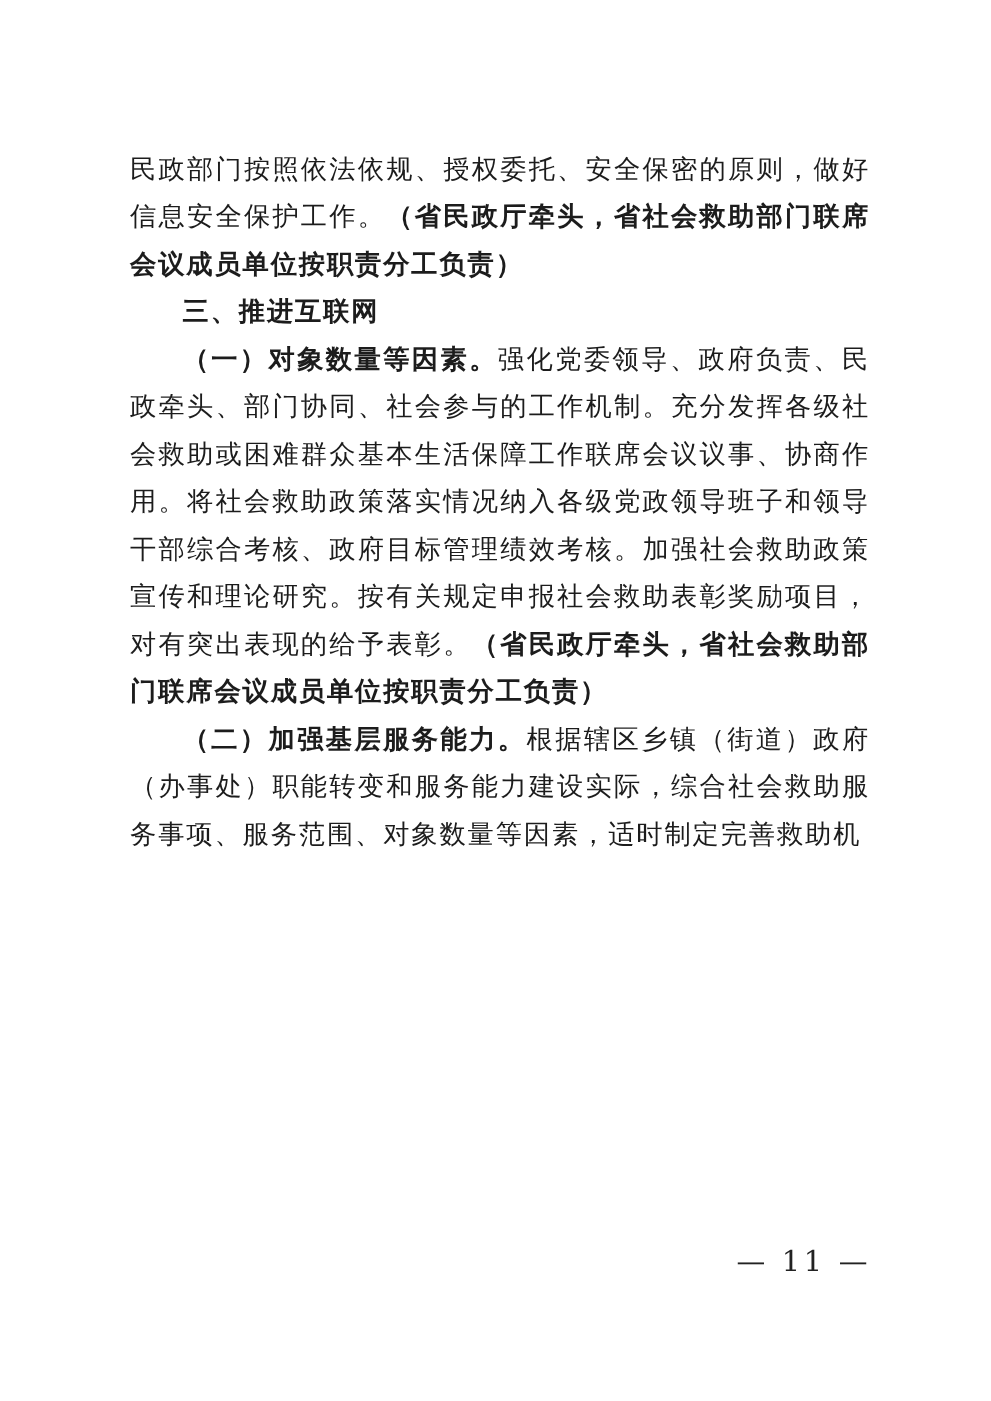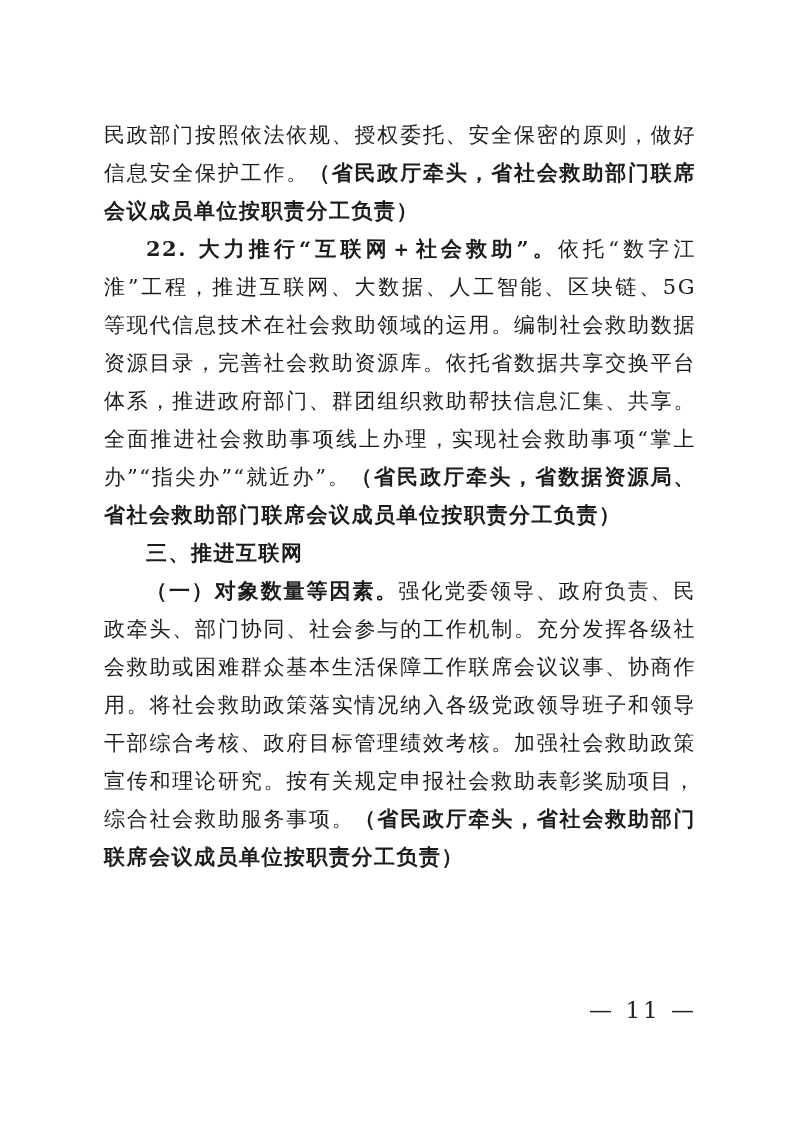--- a/index.html
+++ b/index.html
@@ -57,18 +57,18 @@
     letter-spacing: 3px;
     white-space: nowrap;
   }
 </style>
 </head>
 <body>
 
 <div class="page">
   <div class="content">
       <p class="para"><span class="seg">民政部门按照依法依规、授权委托、安全保密的原则，做好信息安全保护工作。</span><span class="seg seg-bold">（省民政厅牵头，省社会救助部门联席会议成员单位按职责分工负责）</span></p>
-      <p class="para indent"><span class="seg seg-bold">22. 大力推行“互联网＋社会救助”。</span><span class="seg">依托“数字江淮”工程，推进互联网、大数据、人工智能、区块链、5G 等现代信息技术在社会救助领域的运用。编制社会救助数据资源目录，完善社会救助资源库。依托省数据共享交换平台体系，推进政府部门、群团组织救助帮扶信息汇集、共享。全面推进社会救助事项线上办理，实现社会救助事项“掌上办”“指尖办”“就近办”。</span><span class="seg seg-bold">（省民政厅牵头，省数据资源局、省社会救助部门联席会议成员单位按职责分工负责）</span></p>
       <p class="para indent heading"><span class="seg seg-bold">三、推进互联网</span></p>
-      <p class="para indent"><span class="seg seg-bold">（一）对象数量等因素。</span><span class="seg">强化党委领导、政府负责、民政牵头、部门协同、社会参与的工作机制。充分发挥各级社会救助或困难群众基本生活保障工作联席会议议事、协商作用。将社会救助政策落实情况纳入各级党政领导班子和领导干部综合考核、政府目标管理绩效考核。加强社会救助政策宣传和理论研究。按有关规定申报社会救助表彰奖励项目，综合社会救助服务事项。</span><span class="seg seg-bold">（省民政厅牵头，省社会救助部门联席会议成员单位按职责分工负责）</span></p>
+      <p class="para indent"><span class="seg seg-bold">（一）对象数量等因素。</span><span class="seg">强化党委领导、政府负责、民政牵头、部门协同、社会参与的工作机制。充分发挥各级社会救助或困难群众基本生活保障工作联席会议议事、协商作用。将社会救助政策落实情况纳入各级党政领导班子和领导干部综合考核、政府目标管理绩效考核。加强社会救助政策宣传和理论研究。按有关规定申报社会救助表彰奖励项目，对有突出表现的给予表彰。</span><span class="seg seg-bold">（省民政厅牵头，省社会救助部门联席会议成员单位按职责分工负责）</span></p>
+      <p class="para indent"><span class="seg seg-bold">（二）加强基层服务能力。</span><span class="seg">根据辖区乡镇（街道）政府（办事处）职能转变和服务能力建设实际，综合社会救助服务事项、服务范围、对象数量等因素，适时制定完善救助机</span></p>
     </div>
   <div class="footer">— 11 —</div>
 </div>
 
 </body></html>

